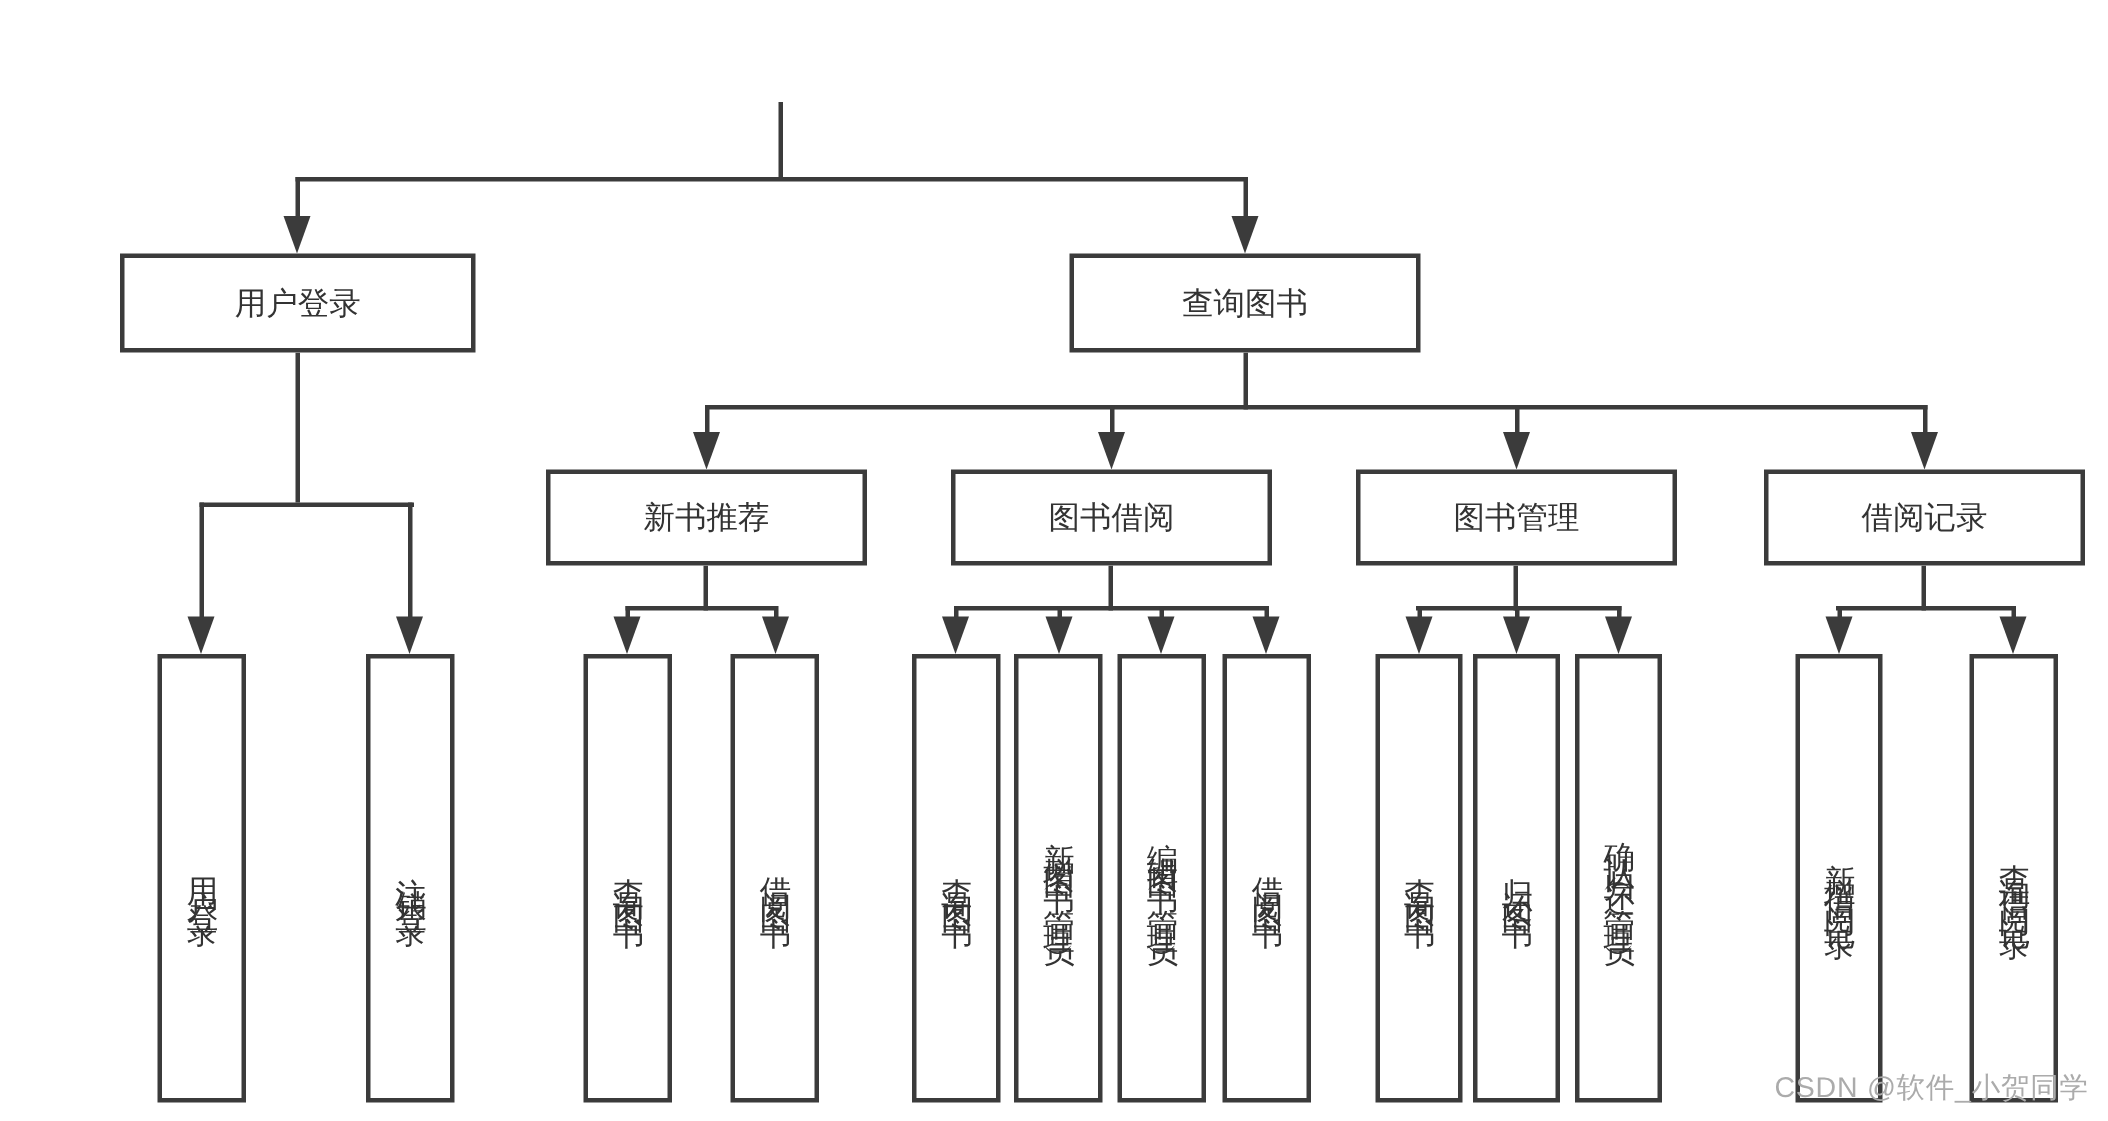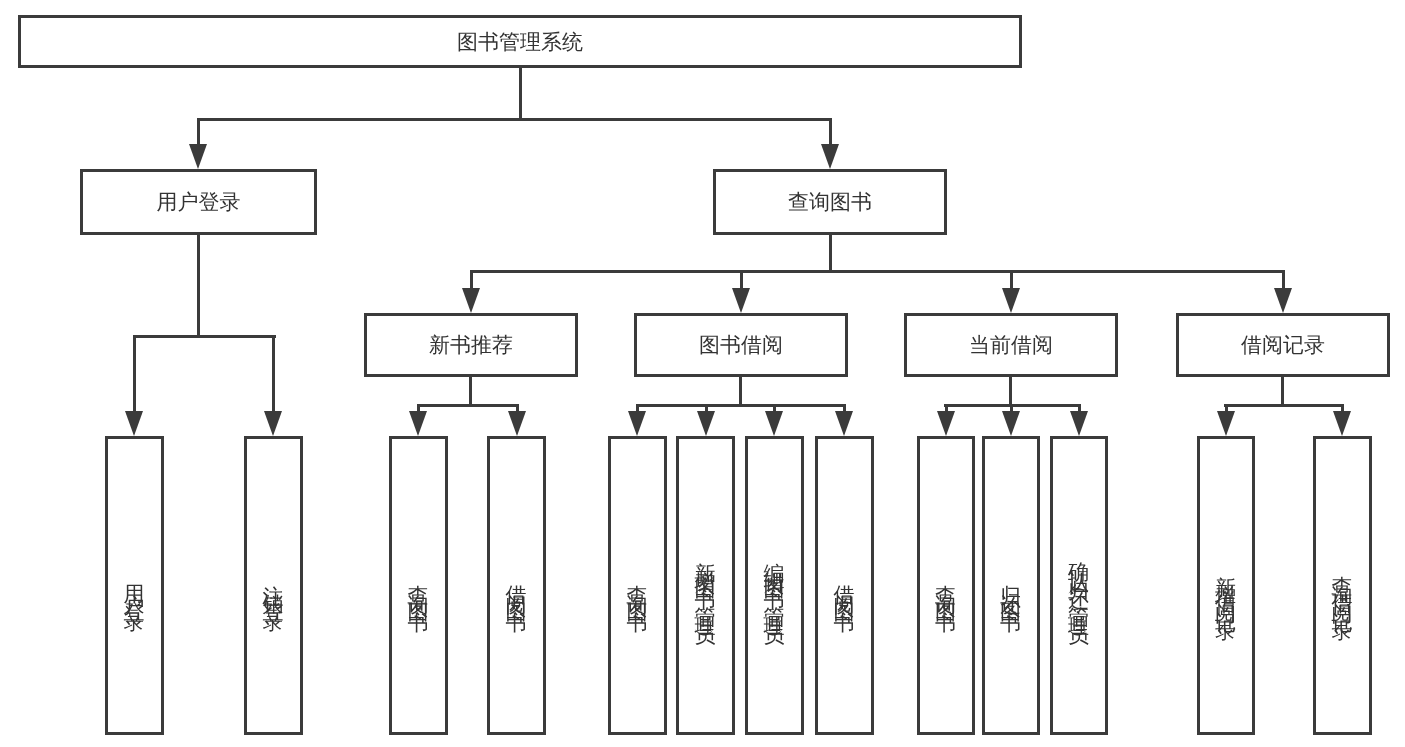--- a/index.html
+++ b/index.html
@@ -49,21 +49,20 @@
     position:absolute;left:1183px;top:712px;
     font-size:19px;color:var(--watermark);
     letter-spacing:0.5px;z-index:4;white-space:nowrap;
   }
 </style>
 </head>
 <body>
 
 <div class="stage">
 
-  <div class="box" style="left:18px;top:15px;width:1004px;height:53px;">图书管理系统</div>
 
   <div class="vline" style="left:519px;top:68px;height:50px;"></div>
   <div class="hline" style="left:197px;top:118px;width:635px;"></div>
   <div class="arrow" style="left:189px;top:118px;height:51px;"></div>
   <div class="arrow" style="left:821px;top:118px;height:51px;"></div>
 
   <div class="box" style="left:80px;top:169px;width:237px;height:66px;">用户登录</div>
   <div class="box" style="left:713px;top:169px;width:234px;height:66px;">查询图书</div>
 
   <div class="vline" style="left:197px;top:235px;height:100px;"></div>
@@ -73,21 +72,21 @@
 
   <div class="vline" style="left:829px;top:235px;height:38px;"></div>
   <div class="hline" style="left:470px;top:270px;width:815px;"></div>
   <div class="arrow" style="left:462px;top:270px;height:43px;"></div>
   <div class="arrow" style="left:732px;top:270px;height:43px;"></div>
   <div class="arrow" style="left:1002px;top:270px;height:43px;"></div>
   <div class="arrow" style="left:1274px;top:270px;height:43px;"></div>
 
   <div class="box" style="left:364px;top:313px;width:214px;height:64px;">新书推荐</div>
   <div class="box" style="left:634px;top:313px;width:214px;height:64px;">图书借阅</div>
-  <div class="box" style="left:904px;top:313px;width:214px;height:64px;">当前借阅</div>
+  <div class="box" style="left:904px;top:313px;width:214px;height:64px;">图书管理</div>
   <div class="box" style="left:1176px;top:313px;width:214px;height:64px;">借阅记录</div>
 
   <div class="vline" style="left:469px;top:377px;height:30px;"></div>
   <div class="hline" style="left:417px;top:404px;width:101px;"></div>
   <div class="arrow" style="left:409px;top:404px;height:32px;"></div>
   <div class="arrow" style="left:508px;top:404px;height:32px;"></div>
 
   <div class="vline" style="left:739px;top:377px;height:30px;"></div>
   <div class="hline" style="left:636px;top:404px;width:210px;"></div>
   <div class="arrow" style="left:628px;top:404px;height:32px;"></div>
@@ -143,14 +142,15 @@
     <span class="vtext">确认归还（管理员）</span>
   </div>
 
   <div class="box" style="left:1197px;top:436px;width:58px;height:299px;">
     <span class="vtext">新增借阅记录</span>
   </div>
   <div class="box" style="left:1313px;top:436px;width:59px;height:299px;">
     <span class="vtext">查询借阅记录</span>
   </div>
 
+  <div class="watermark">CSDN @软件_小贺同学</div>
 
 </div>
 
 </body></html>

